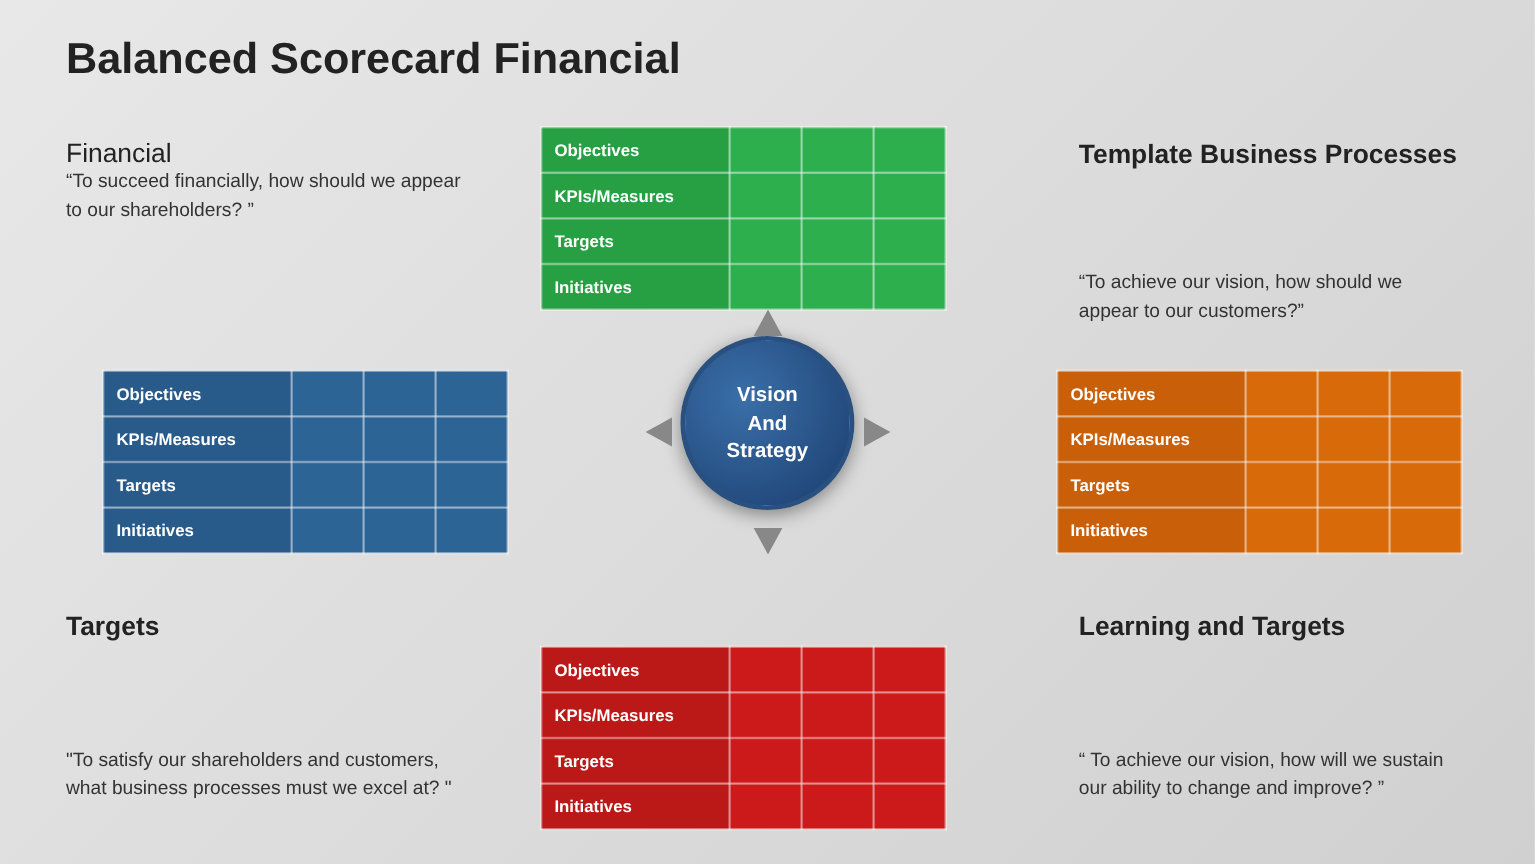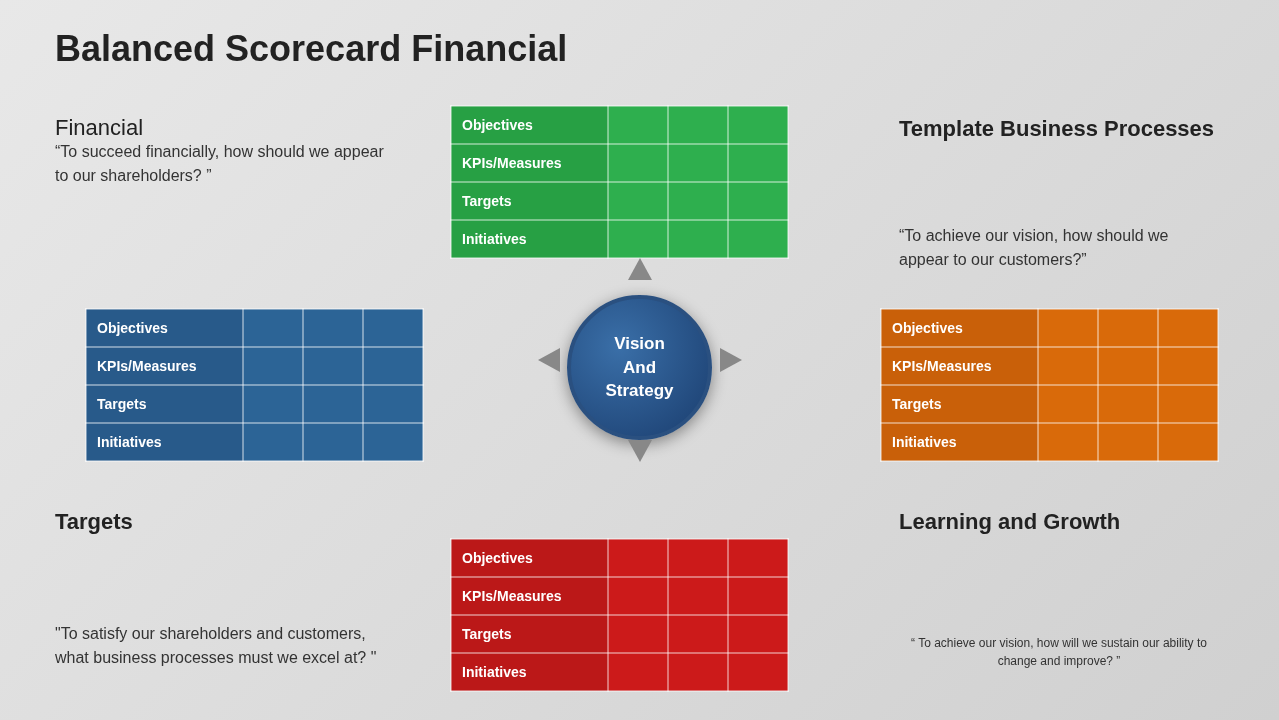--- a/index.html
+++ b/index.html
@@ -89,24 +89,23 @@
       width: 320px;
       font-size: 22px;
       font-weight: 700;
       color: #222;
     }
     .learning-text {
       position: absolute;
       bottom: 50px;
       right: 60px;
       width: 320px;
-      font-size: 12px;
+      font-size: 16px;
       color: #333;
       line-height: 1.5;
-      text-align: center;
     }
 
     
     .scorecard-table {
       position: absolute;
       border-collapse: collapse;
     }
     .scorecard-table td {
       border: 2px solid rgba(255,255,255,0.4);
       width: 60px;
@@ -154,21 +153,21 @@
 
     
     .center-circle-container {
       position: absolute;
       top: 50%;
       left: 50%;
       transform: translate(-50%, -50%);
       width: 160px;
       height: 160px;
       display: flex;
-      align-items: flex-end;
+      align-items: flex-start;
       justify-content: center;
     }
 
     .arrow-up, .arrow-down, .arrow-left, .arrow-right {
       position: absolute;
       width: 0;
       height: 0;
     }
 
     .arrow-up {
@@ -228,21 +227,21 @@
 
 <div class="financial-label">Financial</div>
 <div class="financial-text">“To succeed financially, how should we appear to our shareholders? ”</div>
 
 <div class="internal-label">Template Business Processes</div>
 <div class="internal-text">“To achieve our vision, how should we appear to our customers?”</div>
 
 <div class="customer-label">Targets</div>
 <div class="customer-text">"To satisfy our shareholders and customers, what business processes must we excel at? "</div>
 
-<div class="learning-label">Learning and Growth</div>
+<div class="learning-label">Learning and Targets</div>
 <div class="learning-text">“ To achieve our vision, how will we sustain our ability to change and improve? ”</div>
 
 <table class="scorecard-table table-green">
   <tbody>
       <tr>
         <td class="row-label">Objectives</td>
         <td></td>
         <td></td>
         <td></td>
       </tr>

